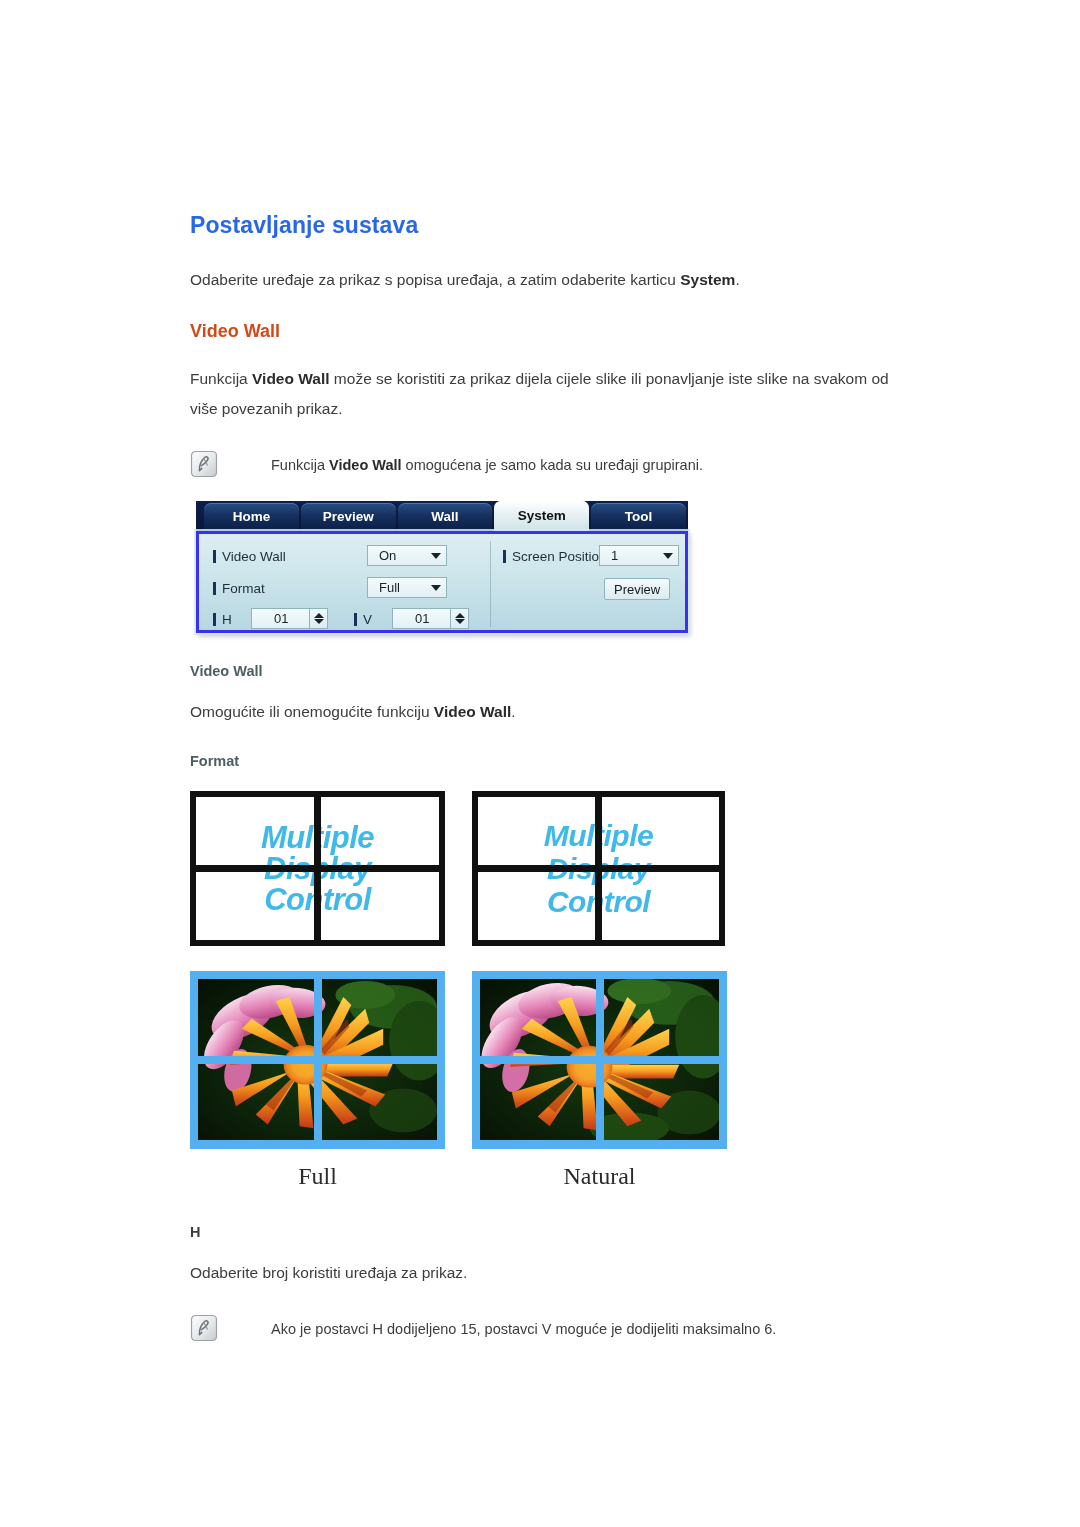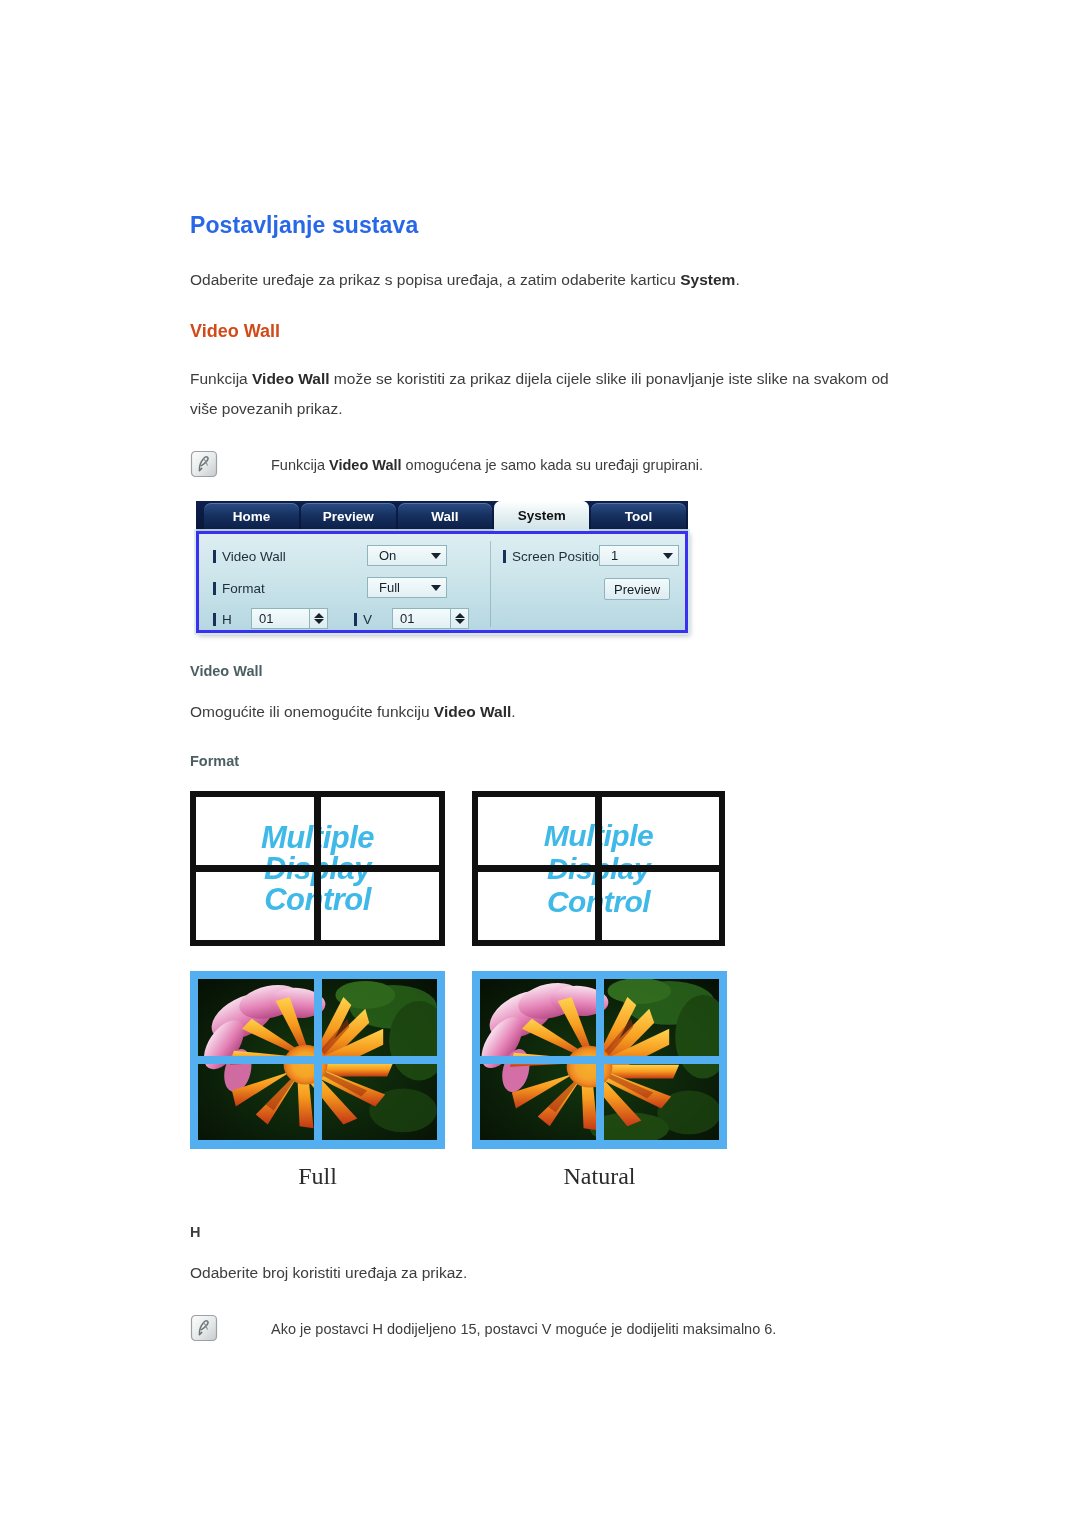--- a/index.html
+++ b/index.html
@@ -194,21 +194,21 @@
   }
   .osd-spin .field {
     width: 58px;
     background: linear-gradient(to bottom, #f4fbfc 0%, #e2f0f3 100%);
     border: 1px solid #8fb4be;
     border-right: none;
     font-size: 13px;
     color: #17222b;
     display: flex;
     align-items: center;
-    padding-left: 7px;
+    padding-left: 22px;
     box-sizing: border-box;
   }
   .osd-spin .btns {
     width: 19px;
     border: 1px solid #8fb4be;
     background: linear-gradient(to bottom, #eef8fa 0%, #dcecf0 100%);
     display: flex;
     flex-direction: column;
     align-items: center;
     justify-content: center;

